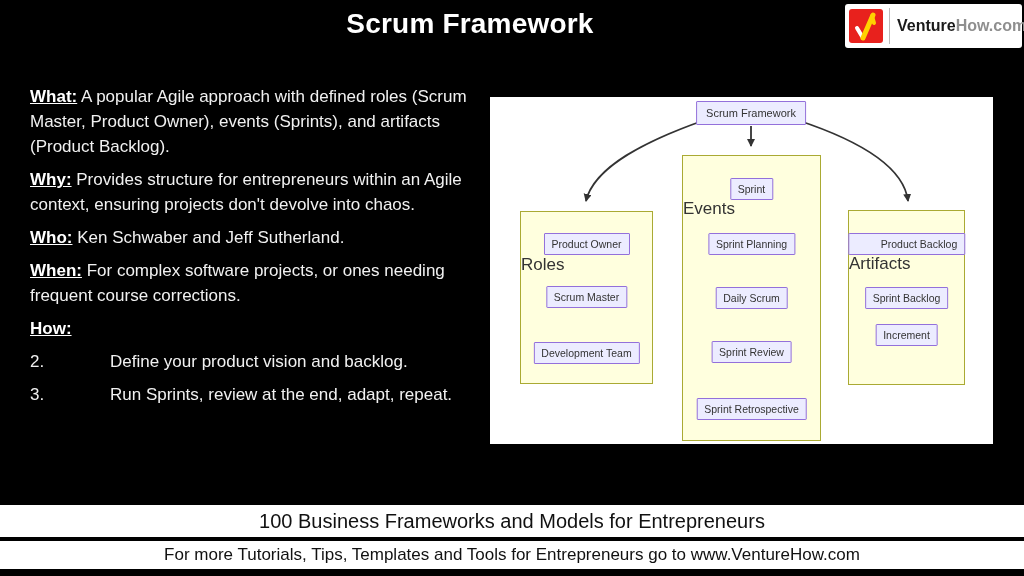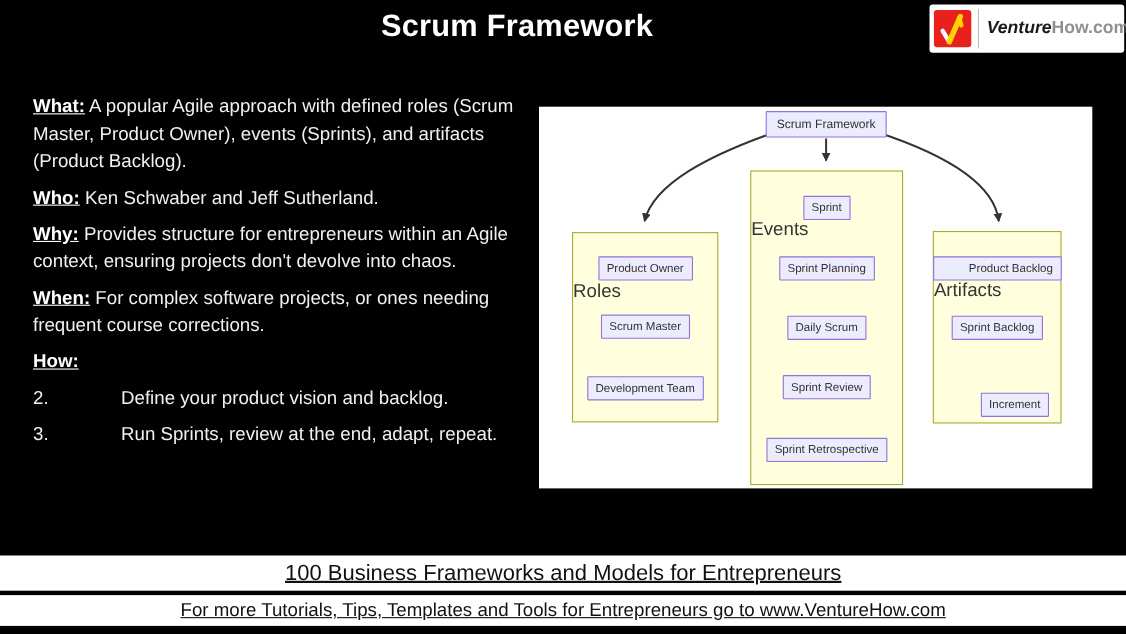--- a/index.html
+++ b/index.html
@@ -25,21 +25,21 @@
   }
   .logo-mark {
     width:34px; height:34px; margin-left:4px; border-radius:3px;
     background:#e8211d; flex:0 0 auto; display:flex;
     align-items:center; justify-content:center;
   }
   .logo-divider {
     width:1px; height:36px; background:#bbb; margin-left:6px; flex:0 0 auto;
   }
   .logo-text { margin-left:7px; font-size:16px; white-space:nowrap; }
-  .logo-text .bold { font-weight:bold; color:#1a1a1a;font-style:italic; }
+  .logo-text .bold { font-weight:bold; color:#1a1a1a; }
   .logo-text .gray { font-weight:bold; color:#8f8f8f; }
 
   
   .desc {
     position:absolute; left:30px; top:84px; width:462px;
     color:#f1f1f1; font-size:17px; line-height:25px;
   }
   .desc p { margin:0 0 8px 0; }
   .desc .lbl { font-weight:bold; color:#fff;text-decoration:underline; }
   .step-num { display:inline-block; width:80px; }
@@ -66,28 +66,27 @@
     font-size:17px; color:#333;margin-top:40px;
   }
   .node {
     position:absolute; left:50%; transform:translateX(-50%);
     background:#ececff; border:1px solid #9370db; color:#333;
     font-size:10.5px; padding:4px 7px; white-space:nowrap; border-radius:1px;
   }
   .g-roles .n1 { top:21px; }  .g-roles .n2 { top:74px; }  .g-roles .n3 { top:130px; }
   .g-events .n1 { top:22px; } .g-events .n2 { top:77px; } .g-events .n3 { top:131px; }
   .g-events .n4 { top:185px; } .g-events .n5 { top:242px; }
-  .g-artifacts .n1 { top:22px;padding-left:32px; } .g-artifacts .n2 { top:76px; } .g-artifacts .n3 { top:146px;margin-left:16px; }
+  .g-artifacts .n1 { top:22px;padding-left:32px; } .g-artifacts .n2 { top:76px; } .g-artifacts .n3 { top:113px; }
 
   
   .bar {
     position:absolute; left:0; width:1024px; background:#fff;
     display:flex; align-items:center; justify-content:center;
     color:#111;
-    text-decoration:underline;
   }
   .bar1 { top:505px; height:32px; font-size:20px; }
   .bar2 { top:541px; height:28px; font-size:17px; }
 </style>
 </head>
 <body>
 
 <div class="slide">
 
   <div class="title">Scrum Framework</div>
@@ -103,26 +102,26 @@
     <div class="logo-divider"></div>
     <div class="logo-text"><span class="bold">Venture</span><span class="gray">How.com</span></div>
   </div>
 
   <div class="desc">
     <p>
       <span class="lbl">What:</span>
       <span>A popular Agile approach with defined roles (Scrum Master, Product Owner), events (Sprints), and artifacts (Product Backlog).</span>
     </p>
     <p>
+      <span class="lbl">Why:</span>
+      <span>Provides structure for entrepreneurs within an Agile context, ensuring projects don't devolve into chaos.</span>
+    </p>
+    <p>
       <span class="lbl">Who:</span>
       <span>Ken Schwaber and Jeff Sutherland.</span>
-    </p>
-    <p>
-      <span class="lbl">Why:</span>
-      <span>Provides structure for entrepreneurs within an Agile context, ensuring projects don't devolve into chaos.</span>
     </p>
     <p>
       <span class="lbl">When:</span>
       <span>For complex software projects, or ones needing frequent course corrections.</span>
     </p>
     <p>
       <span class="lbl">How:</span>
     </p>
     <p class="step">
       <span class="step-num">2.</span><span>Define your product vision and backlog.</span>

